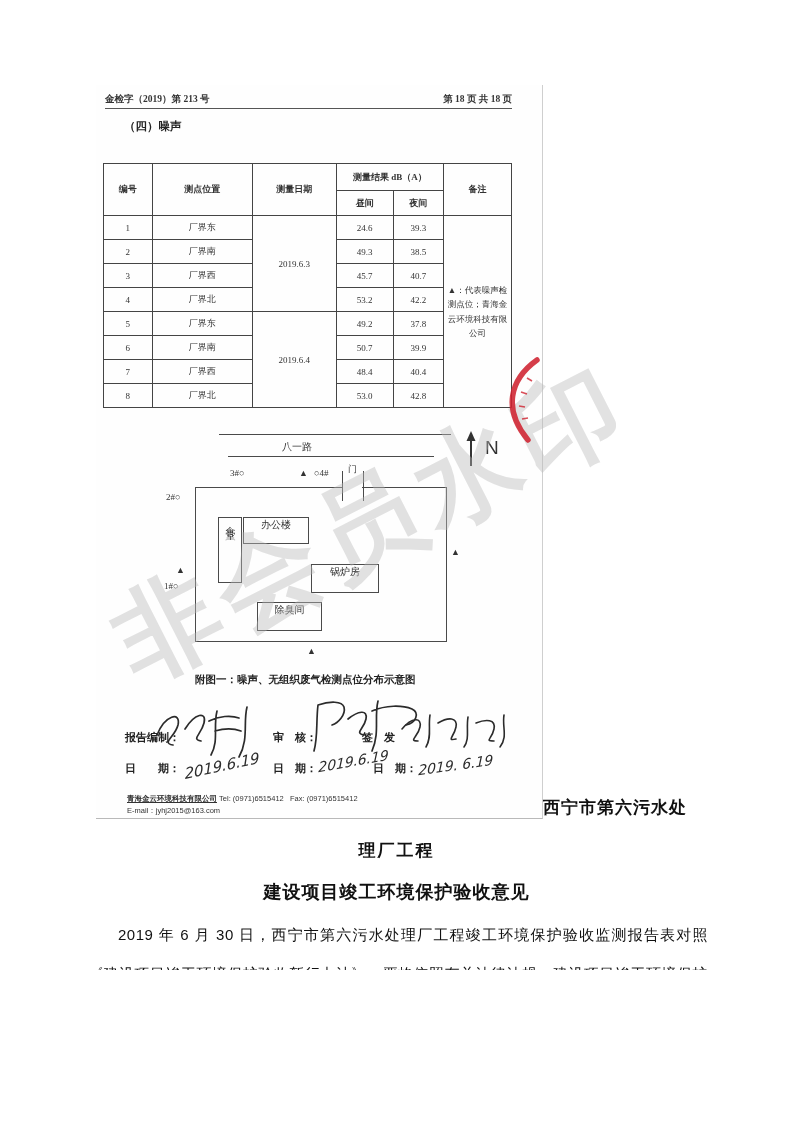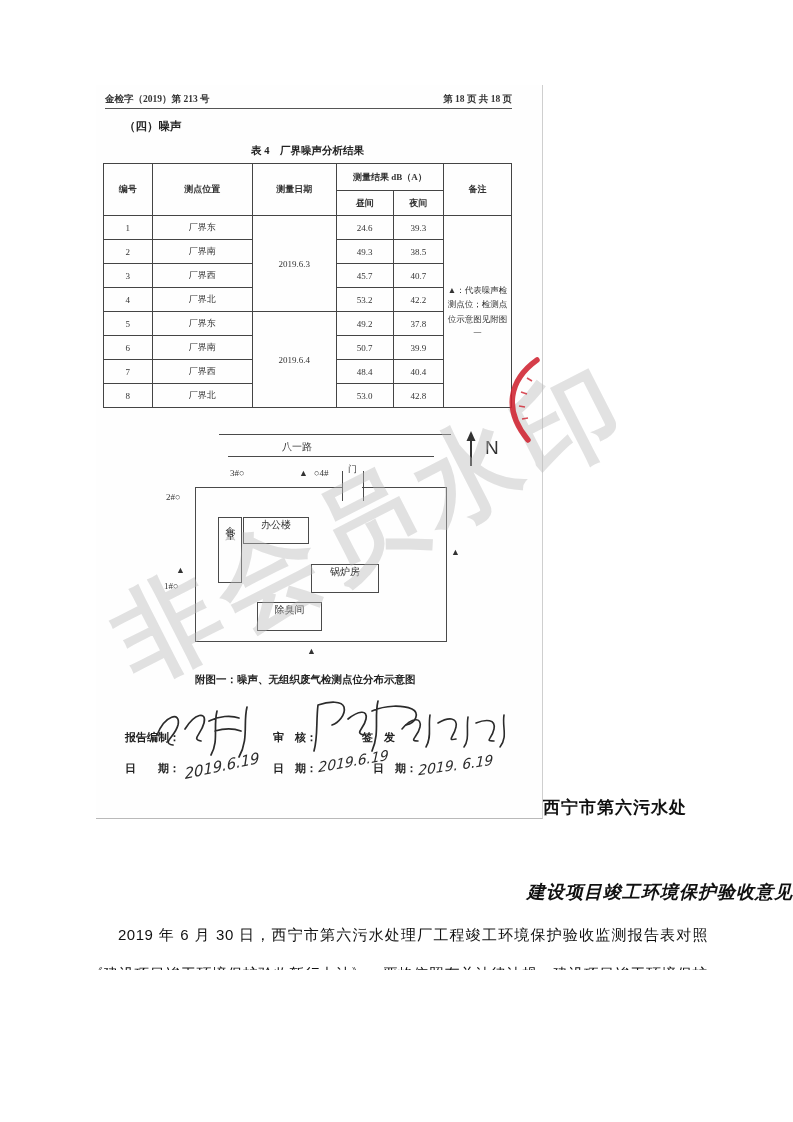--- a/index.html
+++ b/index.html
@@ -50,40 +50,39 @@
   .watermark span{position:absolute;left:4px;bottom:6px;transform:rotate(-27deg);transform-origin:left bottom;
         font-size:104px;font-weight:bold;letter-spacing:8px;white-space:nowrap;
         color:rgba(185,185,185,0.42);font-family:"Liberation Sans",sans-serif;}
   .stamp{position:absolute;left:497px;top:356px;z-index:6;}
 
   
   .overflow-title{position:absolute;left:543px;top:796px;font-size:17px;font-weight:bold;color:#111;
         font-family:"Liberation Sans",sans-serif;letter-spacing:1px;white-space:nowrap;}
   .title-line2{position:absolute;left:0;top:839px;width:793px;text-align:center;font-size:17px;font-weight:bold;
         color:#111;font-family:"Liberation Sans",sans-serif;letter-spacing:2px;}
-  .main-heading{position:absolute;left:0;top:880px;width:793px;text-align:right;font-size:18px;font-weight:bold;
-        color:#111;font-family:"Liberation Sans",sans-serif;letter-spacing:1px;font-style:italic;}
+  .main-heading{position:absolute;left:0;top:880px;width:793px;text-align:center;font-size:18px;font-weight:bold;
+        color:#111;font-family:"Liberation Sans",sans-serif;letter-spacing:1px;}
   .paragraph{position:absolute;left:88px;top:916px;width:620px;font-size:15px;line-height:38.5px;
         text-align:justify;text-indent:2em;color:#111;font-family:"Liberation Sans",sans-serif;letter-spacing:0.5px;}
   .page-number{position:absolute;left:0;top:979px;width:793px;text-align:center;font-size:16px;color:#222;}
 </style>
 </head>
 <body>
 
 <div class="page">
 
   <div class="scan">
 
     <div class="scan-header">
       <span>金检字（2019）第 213 号</span>
       <span>第 18 页 共 18 页</span>
     </div>
 
     <div class="section-title">（四）噪声</div>
-    <div class="table-title">表 4　厂界噪声分析结果</div>
 
     <table class="noise">
       <colgroup>
         <col style="width:48px">
           <col style="width:99px">
           <col style="width:83px">
         <col style="width:56px">
           <col style="width:50px">
           <col style="width:67px">
       </colgroup>
@@ -100,21 +99,21 @@
           <th>夜间</th>
         </tr>
       </thead>
       <tbody>
         <tr>
           <td>1</td>
           <td>厂界东</td>
           <td rowspan="4">2019.6.3</td>
           <td>24.6</td>
           <td>39.3</td>
-          <td rowspan="8" class="remark-cell">▲：代表噪声检测点位；检测点位示意图见附图一</td>
+          <td rowspan="8" class="remark-cell">▲：代表噪声检测点位；青海金云环境科技有限公司</td>
         </tr>
         <tr>
           <td>2</td>
           <td>厂界南</td>
           <td>49.3</td>
           <td>38.5</td>
         </tr>
         <tr>
           <td>3</td>
           <td>厂界西</td>
@@ -214,28 +213,37 @@
     </svg>
 
     <div class="siglabel" style="left:29px;top:676px;">日　　期：</div>
     <div class="siglabel" style="left:177px;top:676px;">日　期：</div>
     <div class="siglabel" style="left:277px;top:676px;">日　期：</div>
 
     <div class="hand" style="left:88px;top:672px;transform:rotate(-12deg) skewX(-10deg);font-size:15px;">2019.6.19</div>
     <div class="hand" style="left:222px;top:668px;transform:rotate(-10deg) skewX(-12deg);">2019.6.19</div>
     <div class="hand" style="left:322px;top:672px;transform:rotate(-8deg) skewX(-10deg);">2019. 6.19</div>
 
+    <div class="scan-footer">
+      <div>
+        <span class="co">青海金云环境科技有限公司</span>
+        <span>Tel:  (0971)6515412</span>&nbsp;&nbsp;
+        <span>Fax:  (0971)6515412</span>
+      </div>
+      <div>E-mail：jyhj2015@163.com</div>
+    </div>
   </div>
 
   <div class="watermark">
     <span>非会员水印</span>
   </div>
   <svg class="stamp" width="52" height="88" viewBox="0 0 52 88">
     <path d="M 40 4 C 12 24 6 54 31 84" fill="none" stroke="#cf2230" stroke-width="5.5" stroke-linecap="round" opacity="0.88"></path>
     <path d="M 30 22 l 5 3 M 24 36 l 6 2 M 22 50 l 6 1 M 25 63 l 6 -1" stroke="#cf2230" stroke-width="1.6" opacity="0.8" fill="none"></path>
   </svg>
 
   <div class="overflow-title">西宁市第六污水处</div>
+  <div class="title-line2">理厂工程</div>
   <div class="main-heading">建设项目竣工环境保护验收意见</div>
   <div class="paragraph">2019 年 6 月 30 日，西宁市第六污水处理厂工程竣工环境保护验收监测报告表对照《建设项目竣工环境保护验收暂行办法》，严格依照有关法律法规、建设项目竣工环境保护验收技术规范，本项目环境影响评价报告表和审批部门审批决定等要求对本项目进</div>
   <div class="page-number">100</div>
 
 </div>
 
 </body></html>

